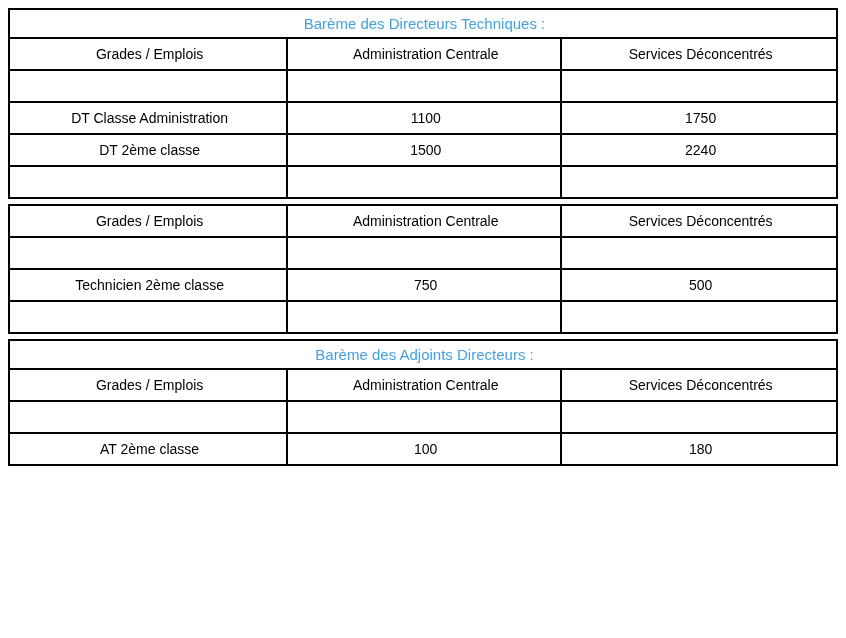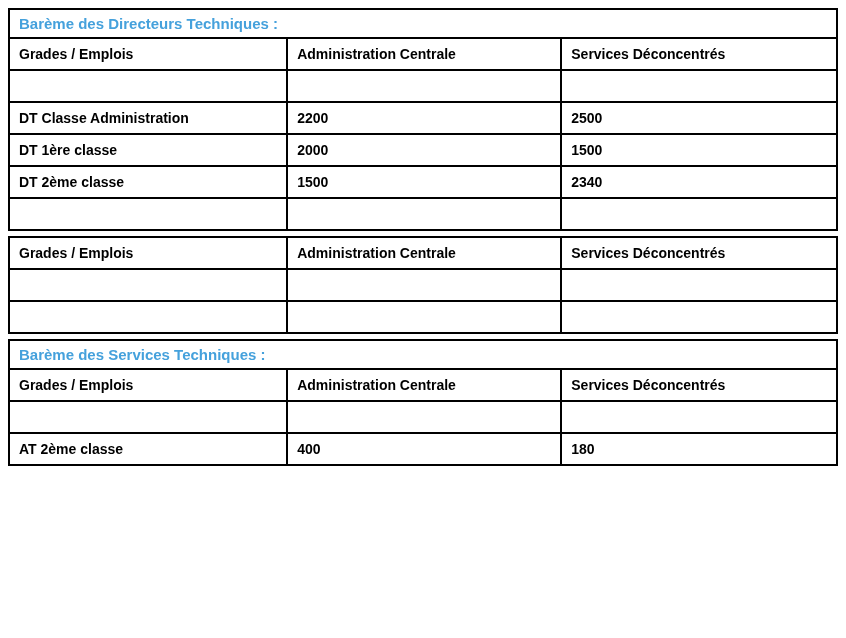--- a/index.html
+++ b/index.html
@@ -17,29 +17,30 @@
     width: 100%;
     border-collapse: collapse;
     table-layout: fixed;
     margin-bottom: 5px;
   }
   col.c1 { width: 33.6%; }
   col.c2 { width: 33.1%; }
   col.c3 { width: 33.3%; }
   td {
     border: 2px solid var(--border-color, #000000);
-    font-weight: 700;
+    font-weight: 400;
     font-size: 14px;
     line-height: 1.15;
     color: var(--text-color, #000000);
     height: 32px;
     padding: 2px 6px 2px 9px;
     vertical-align: middle;
     overflow: hidden;
     white-space: nowrap;
+    text-align: center;
   }
   td.section-title {
     color: var(--accent-color, #45A1DC);
     font-size: 15px;
     height: 29px;
   }
 </style>
 </head>
 <body style="background: rgb(255, 255, 255);">
 
@@ -58,32 +59,27 @@
       <td>Administration Centrale</td>
       <td>Services Déconcentrés</td>
     </tr>
     <tr>
       <td></td>
       <td></td>
       <td></td>
     </tr>
     <tr>
       <td>DT Classe Administration</td>
-      <td>2200</td>
-      <td>2500</td>
-    </tr>
-    <tr>
-      <td>DT 1ère classe</td>
-      <td>2000</td>
-      <td>1500</td>
+      <td>1100</td>
+      <td>1750</td>
     </tr>
     <tr>
       <td>DT 2ème classe</td>
       <td>1500</td>
-      <td>2340</td>
+      <td>2240</td>
     </tr>
     <tr>
       <td></td>
       <td></td>
       <td></td>
     </tr>
   </tbody>
 </table>
 
 <table class="bareme">
@@ -97,46 +93,51 @@
       <td>Grades / Emplois</td>
       <td>Administration Centrale</td>
       <td>Services Déconcentrés</td>
     </tr>
     <tr>
       <td></td>
       <td></td>
       <td></td>
     </tr>
     <tr>
+      <td>Technicien 2ème classe</td>
+      <td>750</td>
+      <td>500</td>
+    </tr>
+    <tr>
       <td></td>
       <td></td>
       <td></td>
     </tr>
   </tbody>
 </table>
 
 <table class="bareme">
   <colgroup>
       <col class="c1">
       <col class="c2">
       <col class="c3">
     </colgroup>
   <tbody>
     <tr>
-      <td colspan="3" class="section-title">Barème des Services Techniques :</td>
+      <td colspan="3" class="section-title">Barème des Adjoints Directeurs :</td>
     </tr>
     <tr>
       <td>Grades / Emplois</td>
       <td>Administration Centrale</td>
       <td>Services Déconcentrés</td>
     </tr>
     <tr>
       <td></td>
       <td></td>
       <td></td>
     </tr>
     <tr>
       <td>AT 2ème classe</td>
-      <td>400</td>
+      <td>100</td>
       <td>180</td>
     </tr>
   </tbody>
 </table>
 
 </body></html>

